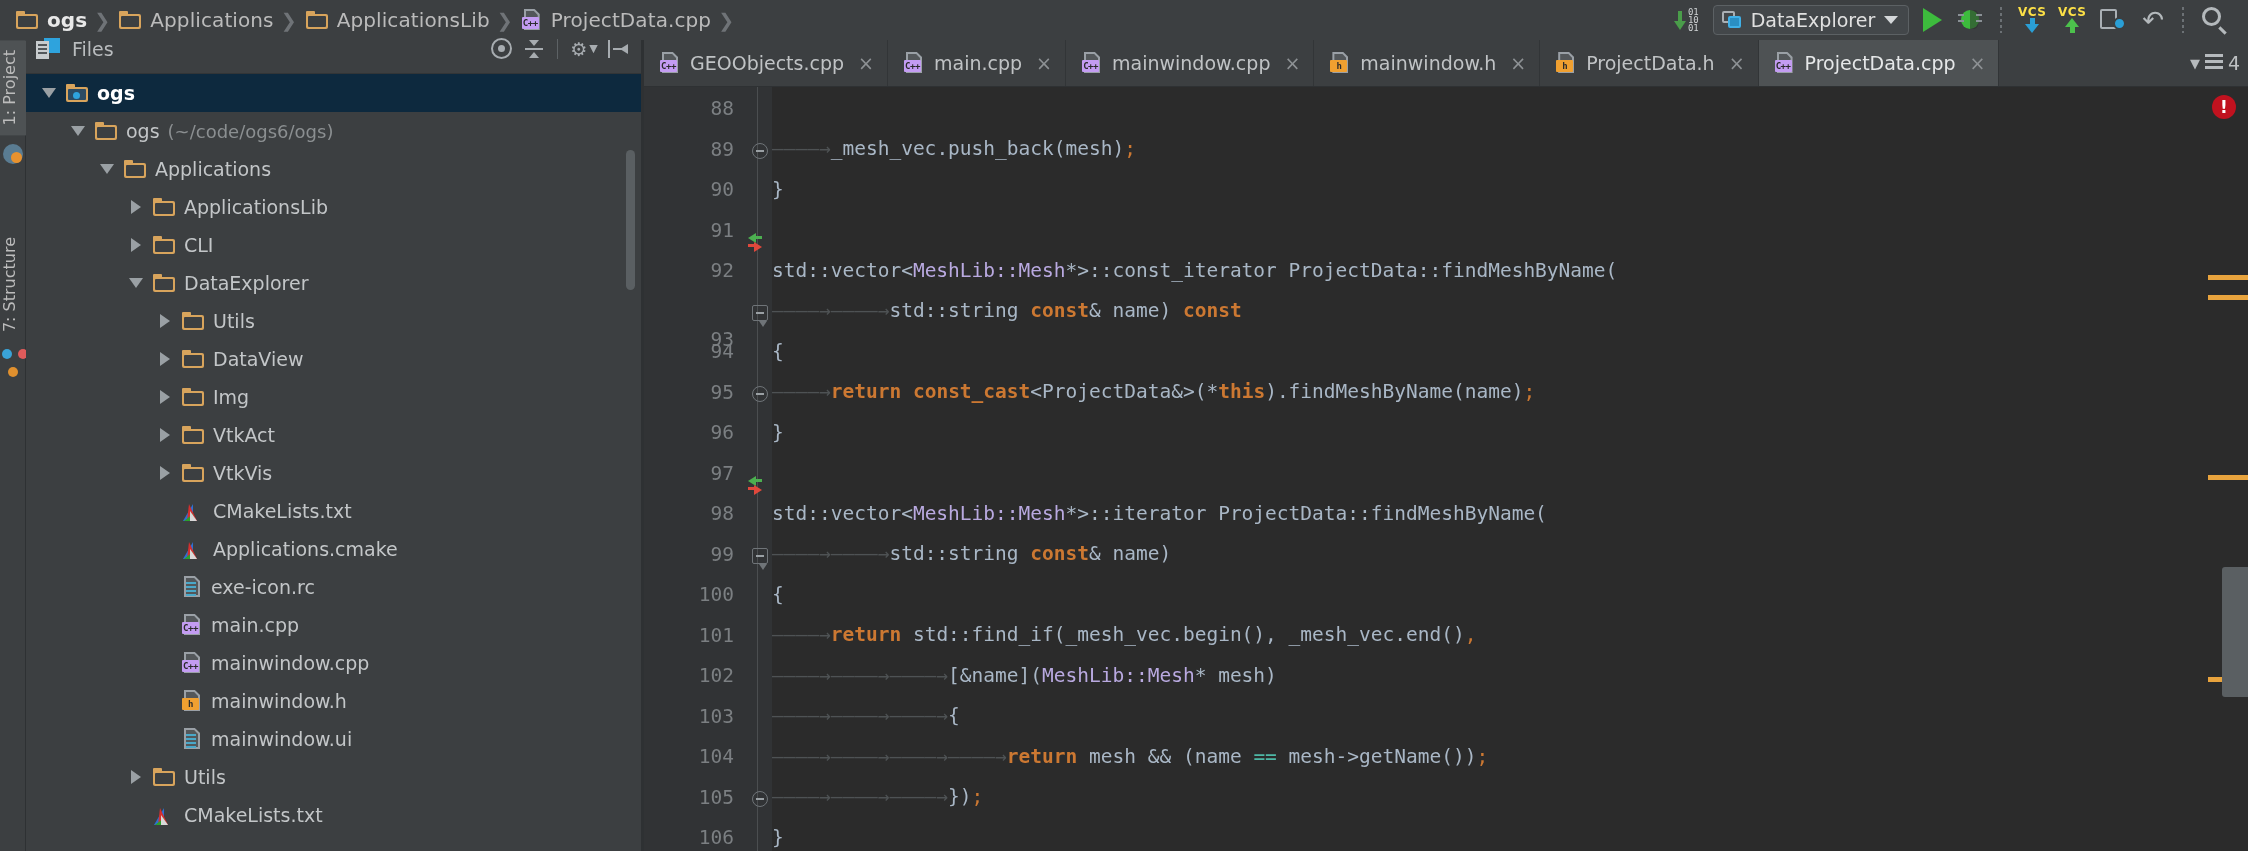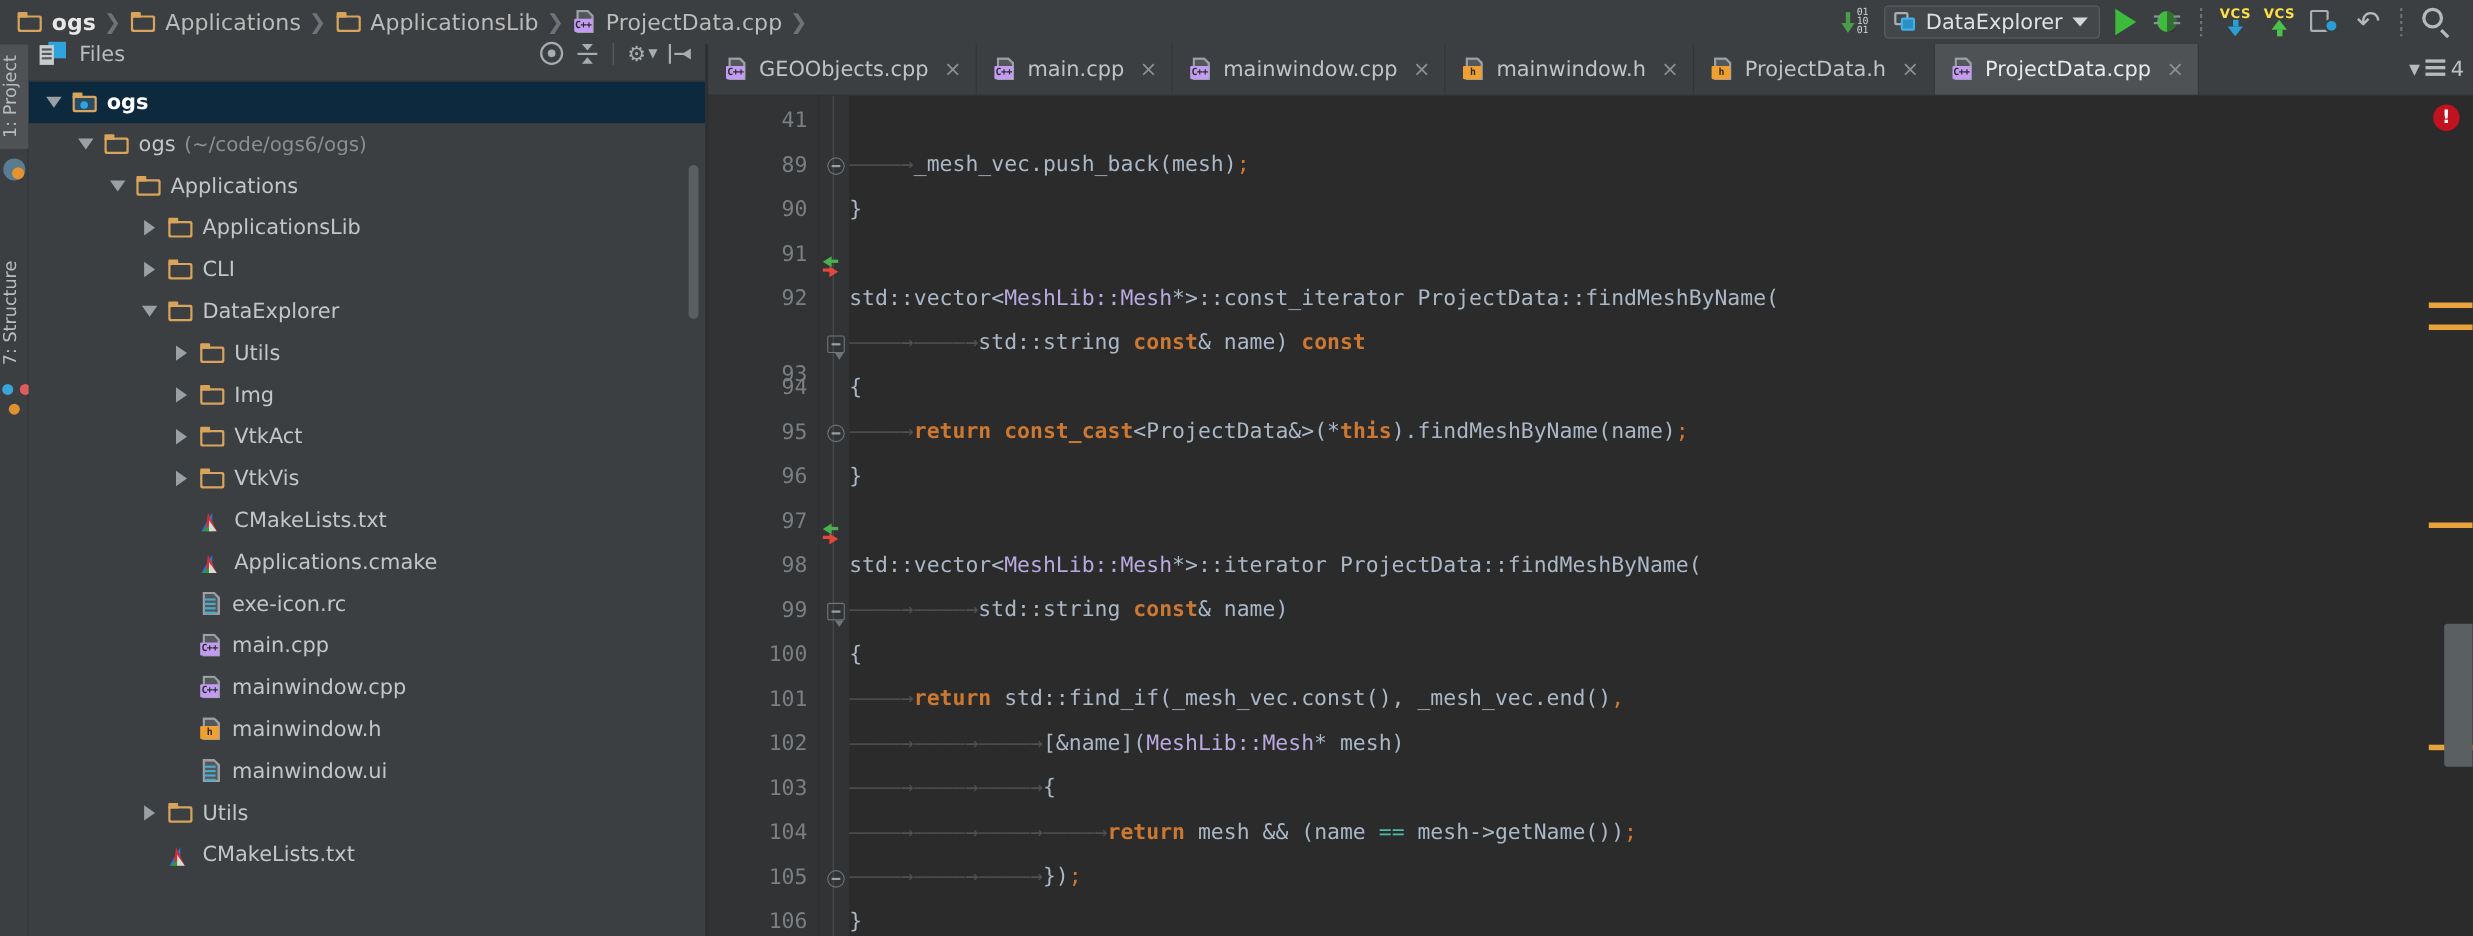--- a/index.html
+++ b/index.html
@@ -443,20 +443,29 @@
           </span>
           <span class="nm">Utils</span>
         </div>
         <div class="row" style="padding-left: 126px;">
           <div class="tw">
             <div class="cl"></div>
           </div>
           <span class="ic-folder" style="margin-left: 4px;">
             <i></i>
           </span>
+          <span class="nm">DataView</span>
+        </div>
+        <div class="row" style="padding-left: 126px;">
+          <div class="tw">
+            <div class="cl"></div>
+          </div>
+          <span class="ic-folder" style="margin-left: 4px;">
+            <i></i>
+          </span>
           <span class="nm">Img</span>
         </div>
         <div class="row" style="padding-left: 126px;">
           <div class="tw">
             <div class="cl"></div>
           </div>
           <span class="ic-folder" style="margin-left: 4px;">
             <i></i>
           </span>
           <span class="nm">VtkAct</span>
@@ -623,21 +632,21 @@
       <span class="cnt">4</span>
     </div>
   </div>
 
   <div class="editor">
     <div class="gutter"></div>
     <div class="fold"></div>
     <div class="foldline"></div>
     <div id="codeRows">
         <div class="lnrow" style="top: 2px;"></div>
-        <div class="num" style="top: 2px; position: absolute; left: 0px; line-height: 40.5px;">41</div>
+        <div class="num" style="top: 2px; position: absolute; left: 0px; line-height: 40.5px;">88</div>
         <div class="codeline" style="top: 2px; left: 128px; line-height: 40.5px; position: absolute;"><span class="tabarrow">————→</span><span class="id">_mesh_vec</span><span class="id">.push_back(mesh)</span><span class="sem">;</span></div>
         <div class="lnrow" style="top: 42.5px;"></div>
         <div class="num" style="top: 42.5px; position: absolute; left: 0px; line-height: 40.5px;">89</div>
         <div style="position: absolute; left: 103px; top: 44.5px; width: 24px; height: 36px;">
           <div class="foldmk round"></div>
         </div>
         <div class="codeline" style="top: 42.5px; left: 128px; line-height: 40.5px; position: absolute;"><span class="id">}</span></div>
         <div class="lnrow" style="top: 83px;"></div>
         <div class="num" style="top: 83px; position: absolute; left: 0px; line-height: 40.5px;">90</div>
         <div class="codeline" style="top: 83px; left: 128px; line-height: 40.5px; position: absolute;"></div>
@@ -688,21 +697,21 @@
         <div class="num" style="top: 407px; position: absolute; left: 0px; line-height: 40.5px;">98</div>
         <div class="codeline" style="top: 407px; left: 128px; line-height: 40.5px; position: absolute;"><span class="tabarrow">————→————→</span><span class="id">std::string </span><span class="kw">const</span><span class="id">&amp; name)</span></div>
         <div class="lnrow" style="top: 447.5px;"></div>
         <div class="num" style="top: 447.5px; position: absolute; left: 0px; line-height: 40.5px;">99</div>
         <div style="position: absolute; left: 103px; top: 449.5px; width: 24px; height: 36px;">
           <div class="foldmk tip"></div>
         </div>
         <div class="codeline" style="top: 447.5px; left: 128px; line-height: 40.5px; position: absolute;"><span class="id">{</span></div>
         <div class="lnrow" style="top: 488px;"></div>
         <div class="num" style="top: 488px; position: absolute; left: 0px; line-height: 40.5px;">100</div>
-        <div class="codeline" style="top: 488px; left: 128px; line-height: 40.5px; position: absolute;"><span class="tabarrow">————→</span><span class="kw">return</span><span class="id"> std::find_if(_mesh_vec.const(), _mesh_vec.end()</span><span class="sem">,</span></div>
+        <div class="codeline" style="top: 488px; left: 128px; line-height: 40.5px; position: absolute;"><span class="tabarrow">————→</span><span class="kw">return</span><span class="id"> std::find_if(_mesh_vec.begin(), _mesh_vec.end()</span><span class="sem">,</span></div>
         <div class="lnrow" style="top: 528.5px;"></div>
         <div class="num" style="top: 528.5px; position: absolute; left: 0px; line-height: 40.5px;">101</div>
         <div class="codeline" style="top: 528.5px; left: 128px; line-height: 40.5px; position: absolute;"><span class="tabarrow">————→————→————→</span><span class="id">[&amp;name](</span><span class="cls">MeshLib::Mesh</span><span class="id">* mesh)</span></div>
         <div class="lnrow" style="top: 569px;"></div>
         <div class="num" style="top: 569px; position: absolute; left: 0px; line-height: 40.5px;">102</div>
         <div class="codeline" style="top: 569px; left: 128px; line-height: 40.5px; position: absolute;"><span class="tabarrow">————→————→————→</span><span class="id">{</span></div>
         <div class="lnrow" style="top: 609.5px;"></div>
         <div class="num" style="top: 609.5px; position: absolute; left: 0px; line-height: 40.5px;">103</div>
         <div class="codeline" style="top: 609.5px; left: 128px; line-height: 40.5px; position: absolute;"><span class="tabarrow">————→————→————→————→</span><span class="kw">return</span><span class="id"> mesh &amp;&amp; (name </span><span class="eqop">==</span><span class="id"> mesh-&gt;getName())</span><span class="sem">;</span></div>
         <div class="lnrow" style="top: 650px;"></div>

